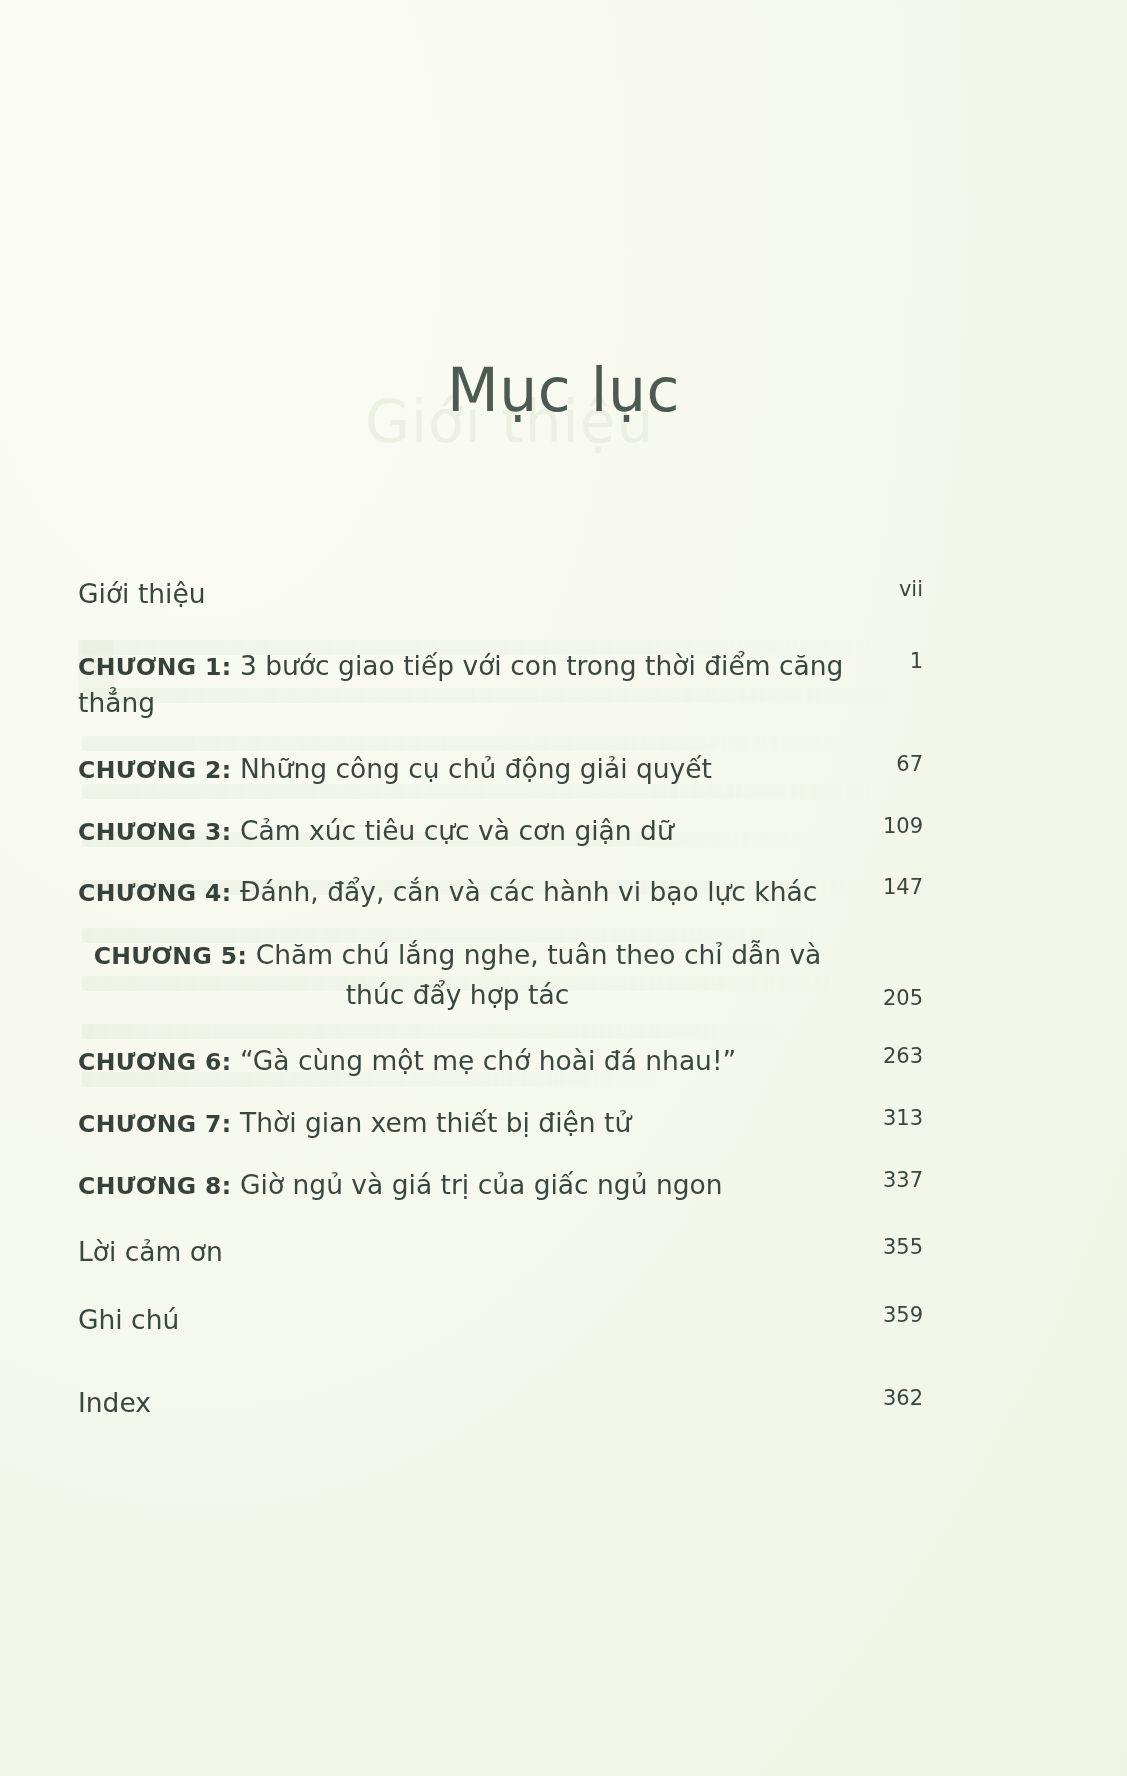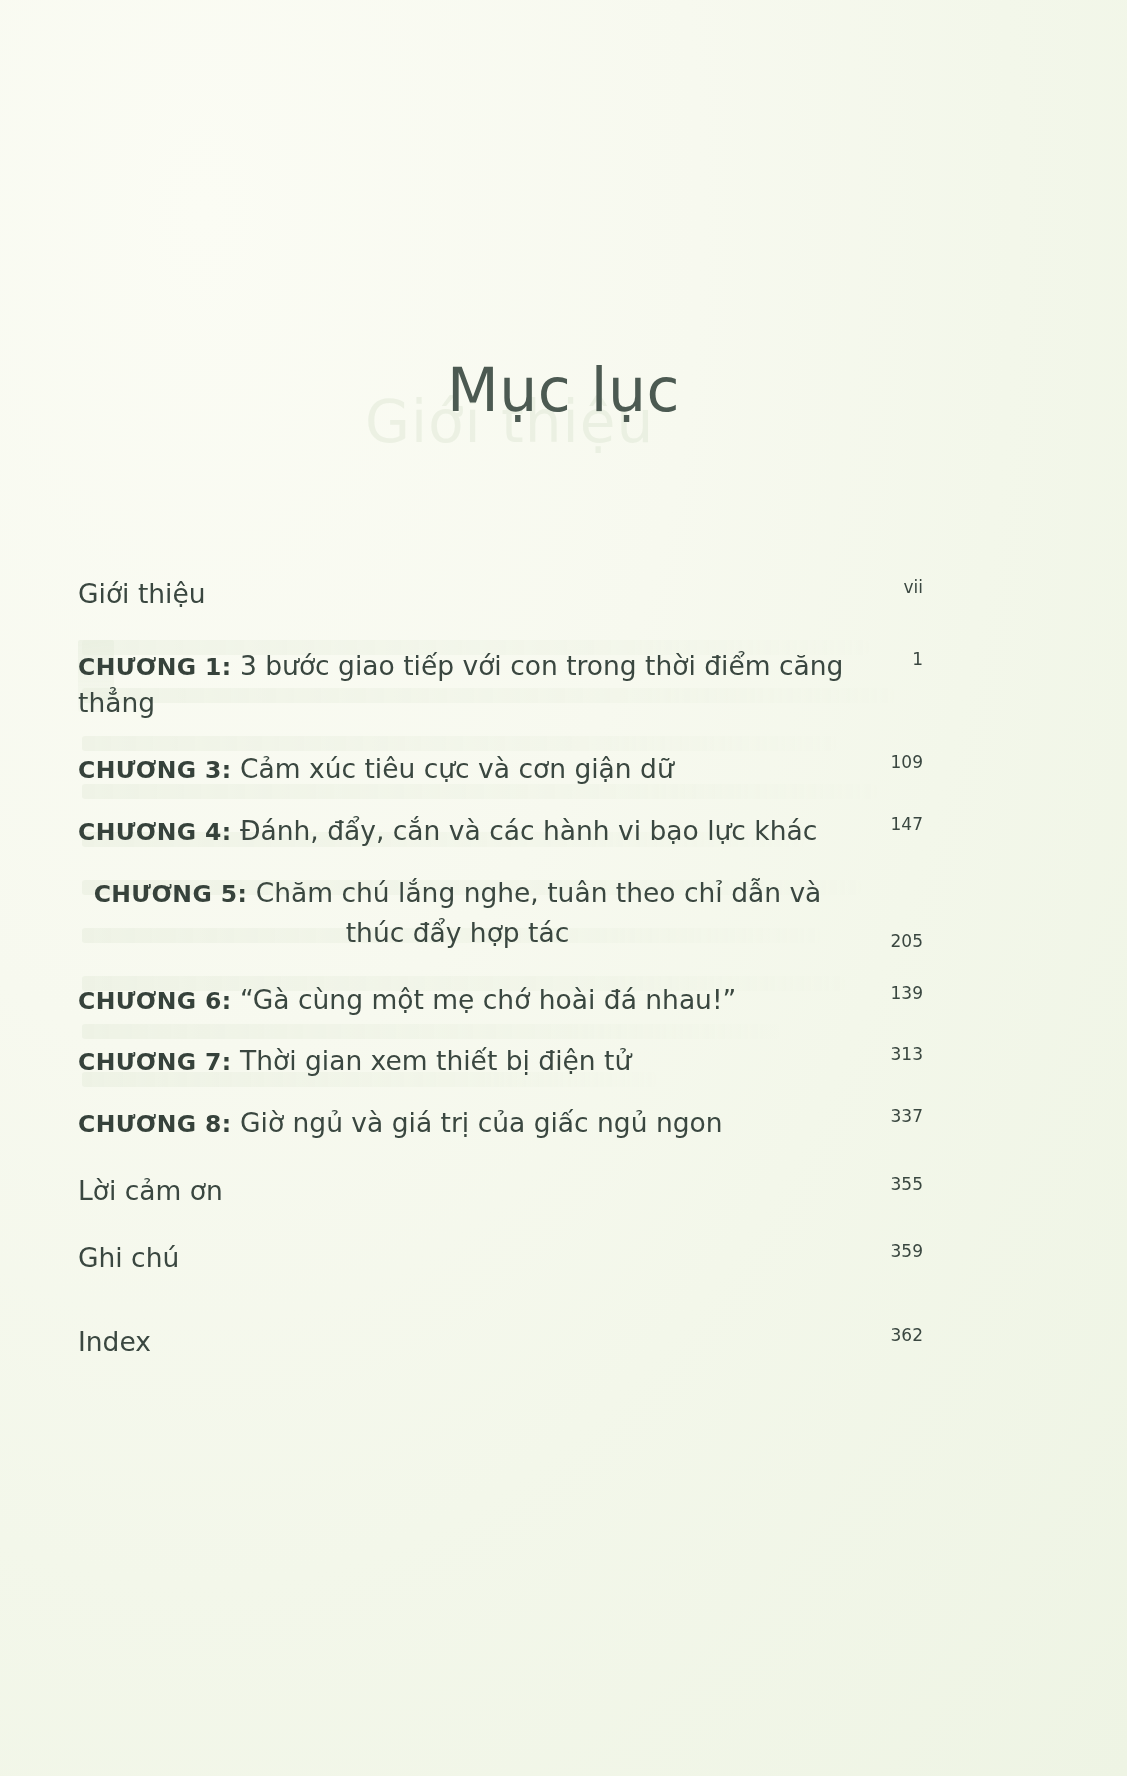--- a/index.html
+++ b/index.html
@@ -109,21 +109,21 @@
   .toc-row .label .chap {
     font-size: 23.5px;
     font-weight: 700;
     letter-spacing: 0.4px;
     color: #36423b;
   }
   .toc-row .page-num {
     flex: 0 0 auto;
     min-width: 58px;
     text-align: right;
-    font-size: 17px;
+    font-size: 21px;
     color: #3a4740;
   }
 
   .toc-row.two-line .label {
     line-height: 1.50;
     text-align: center;
   }
   .toc-row.two-line .page-num {
     align-self: flex-end;
     margin-left: 12px;
@@ -170,39 +170,43 @@
       <div class="toc-row plain row-0">
         <span class="label">Giới thiệu</span>
         <span class="page-num">vii</span>
       </div>
 
       <div class="toc-row row-1">
         <span class="label"><span class="chap">CHƯƠNG 1:</span> <span>3 bước giao tiếp với con trong thời điểm căng thẳng</span></span>
         <span class="page-num">1</span>
       </div>
 
+      <div class="toc-row">
+        <span class="label"><span class="chap">CHƯƠNG 2:</span> <span>Những công cụ chủ động giải quyết</span></span>
+        <span class="page-num">67</span>
+      </div>
 
       <div class="toc-row">
         <span class="label"><span class="chap">CHƯƠNG 3:</span> <span>Cảm xúc tiêu cực và cơn giận dữ</span></span>
         <span class="page-num">109</span>
       </div>
 
       <div class="toc-row">
         <span class="label"><span class="chap">CHƯƠNG 4:</span> <span>Đánh, đẩy, cắn và các hành vi bạo lực khác</span></span>
         <span class="page-num">147</span>
       </div>
 
       <div class="toc-row two-line row-5">
         <span class="label"><span class="chap">CHƯƠNG 5:</span> <span>Chăm chú lắng nghe, tuân theo chỉ dẫn và thúc đẩy hợp tác</span></span>
         <span class="page-num">205</span>
       </div>
 
       <div class="toc-row">
         <span class="label"><span class="chap">CHƯƠNG 6:</span> <span>“Gà cùng một mẹ chớ hoài đá nhau!”</span></span>
-        <span class="page-num">139</span>
+        <span class="page-num">263</span>
       </div>
 
       <div class="toc-row">
         <span class="label"><span class="chap">CHƯƠNG 7:</span> <span>Thời gian xem thiết bị điện tử</span></span>
         <span class="page-num">313</span>
       </div>
 
       <div class="toc-row row-8">
         <span class="label"><span class="chap">CHƯƠNG 8:</span> <span>Giờ ngủ và giá trị của giấc ngủ ngon</span></span>
         <span class="page-num">337</span>

